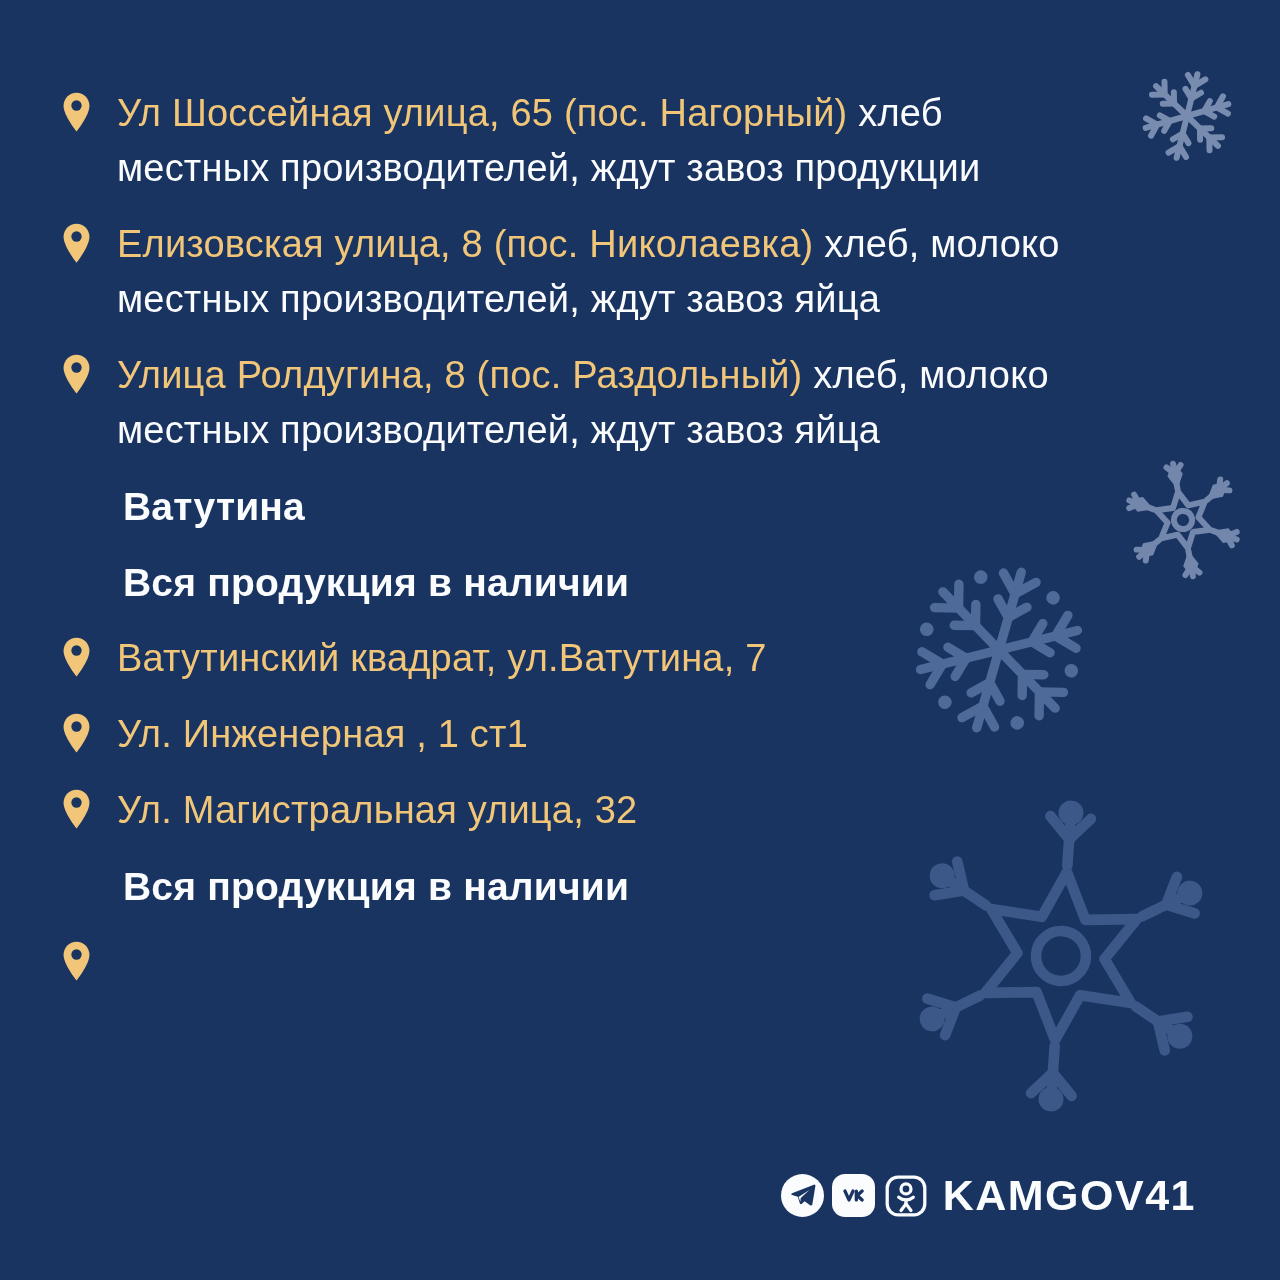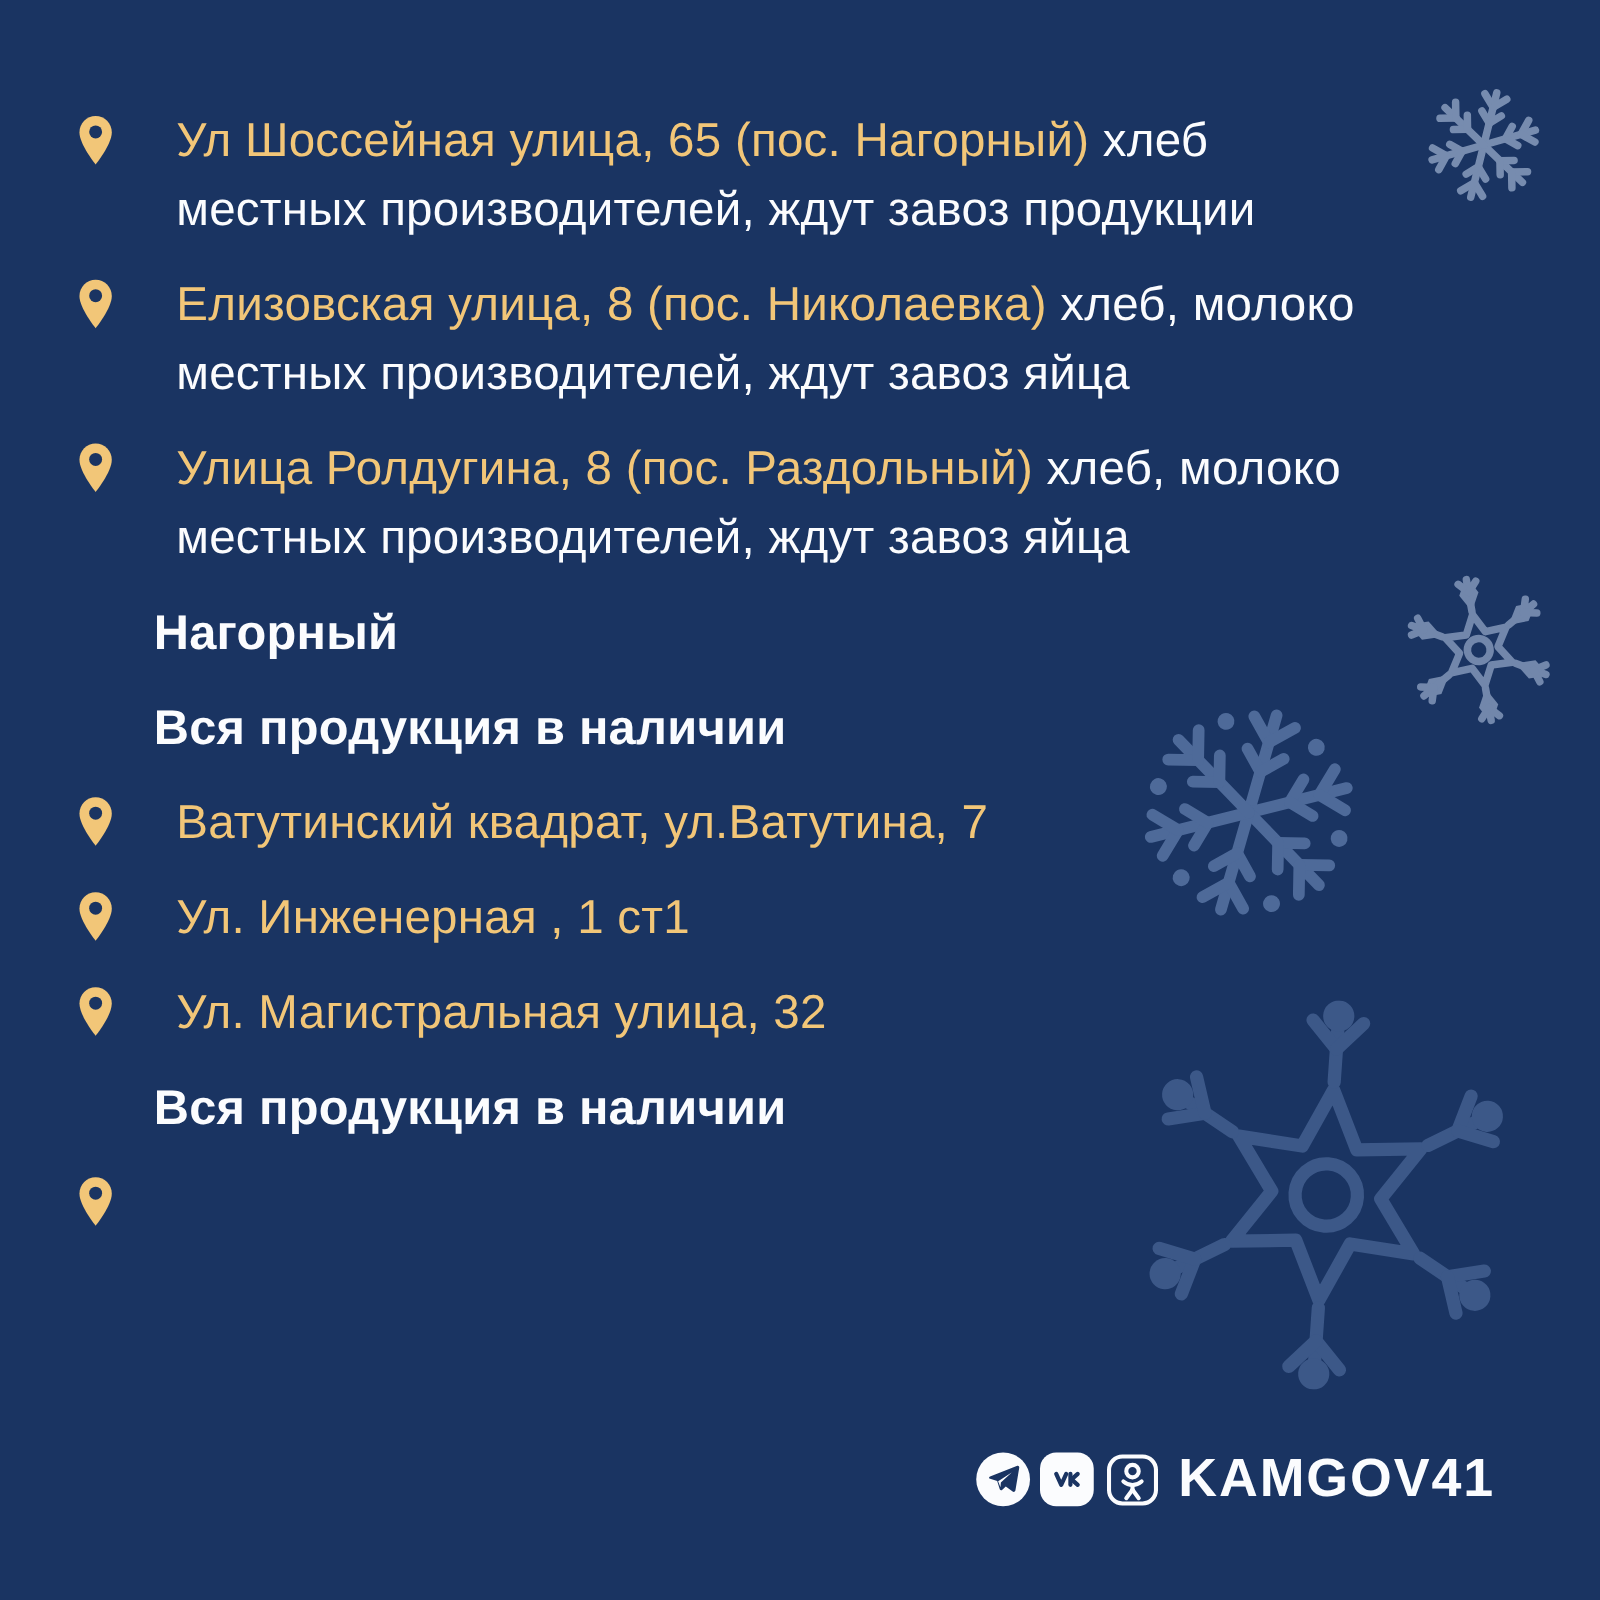--- a/index.html
+++ b/index.html
@@ -21,21 +21,21 @@
     background: var(--background);
     overflow: hidden;
   }
   
   .content {
     position: relative;
     z-index: 2;
     padding: 86px 60px 0 63px;
   }
   .block { margin-bottom: 21px; }
-  .row { display: flex; align-items: flex-start; gap: 51px; }
+  .row { display: flex; align-items: flex-start; gap: 27px; }
   .pin { width: 27px; height: 41px; flex: 0 0 auto; margin-top: 6px; }
   .line {
     font-size: 38px;
     line-height: 55px;
     font-weight: 400;
     color: var(--white);
     letter-spacing: 0.2px;
   }
   .addr { color: var(--gold); }
   .note { color: var(--white); }
@@ -51,21 +51,21 @@
   .sf { position: absolute; z-index: 1; fill: none; }
   .sf1 { left: 1137px; top: 66px;  width: 100px; height: 100px; color: var(--snowflake-light); stroke-width: 6;   transform: rotate(14deg);  opacity: .9; }
   .sf2 { left: 1118px; top: 455px; width: 130px; height: 130px; color: var(--snowflake-light); stroke-width: 4.6; transform: rotate(-10deg); opacity: .85; }
   .sf3 { left: 905px;  top: 556px; width: 188px; height: 188px; color: var(--snowflake-mid);  stroke-width: 5;   transform: rotate(16deg); }
   .sf4 { left: 905px;  top: 800px; width: 312px; height: 312px; color: var(--snowflake-dark); stroke-width: 3.4; transform: rotate(4deg); }
   
   .footer {
     position: absolute;
     z-index: 2;
     right: 84px;
-    bottom: 72px;
+    bottom: 60px;
     display: flex;
     align-items: center;
     gap: 8px;
   }
   .icon-badge {
     width: 43px; height: 43px;
     background: var(--white);
     display: flex; align-items: center; justify-content: center;
     flex: 0 0 auto;
   }
@@ -198,21 +198,21 @@
       <p class="line"><span class="addr">Елизовская улица, 8 (пос. Николаевка)</span> <span class="note">хлеб, молоко</span><br><span class="note">местных производителей, ждут завоз яйца</span></p>
     </div>
 
     <div class="block row">
       <svg class="pin" viewBox="0 0 24 36">
           <use href="#mapPin"></use>
         </svg>
       <p class="line"><span class="addr">Улица Ролдугина, 8 (пос. Раздольный)</span> <span class="note">хлеб, молоко</span><br><span class="note">местных производителей, ждут завоз яйца</span></p>
     </div>
 
-    <h2 class="block heading">Нагорный</h2>
+    <h2 class="block heading">Ватутина</h2>
     <h2 class="block heading">Вся продукция в наличии</h2>
 
     <div class="block row">
       <svg class="pin" viewBox="0 0 24 36">
           <use href="#mapPin"></use>
         </svg>
       <p class="line"><span class="addr">Ватутинский квадрат, ул.Ватутина, 7</span></p>
     </div>
     <div class="block row">
       <svg class="pin" viewBox="0 0 24 36">

